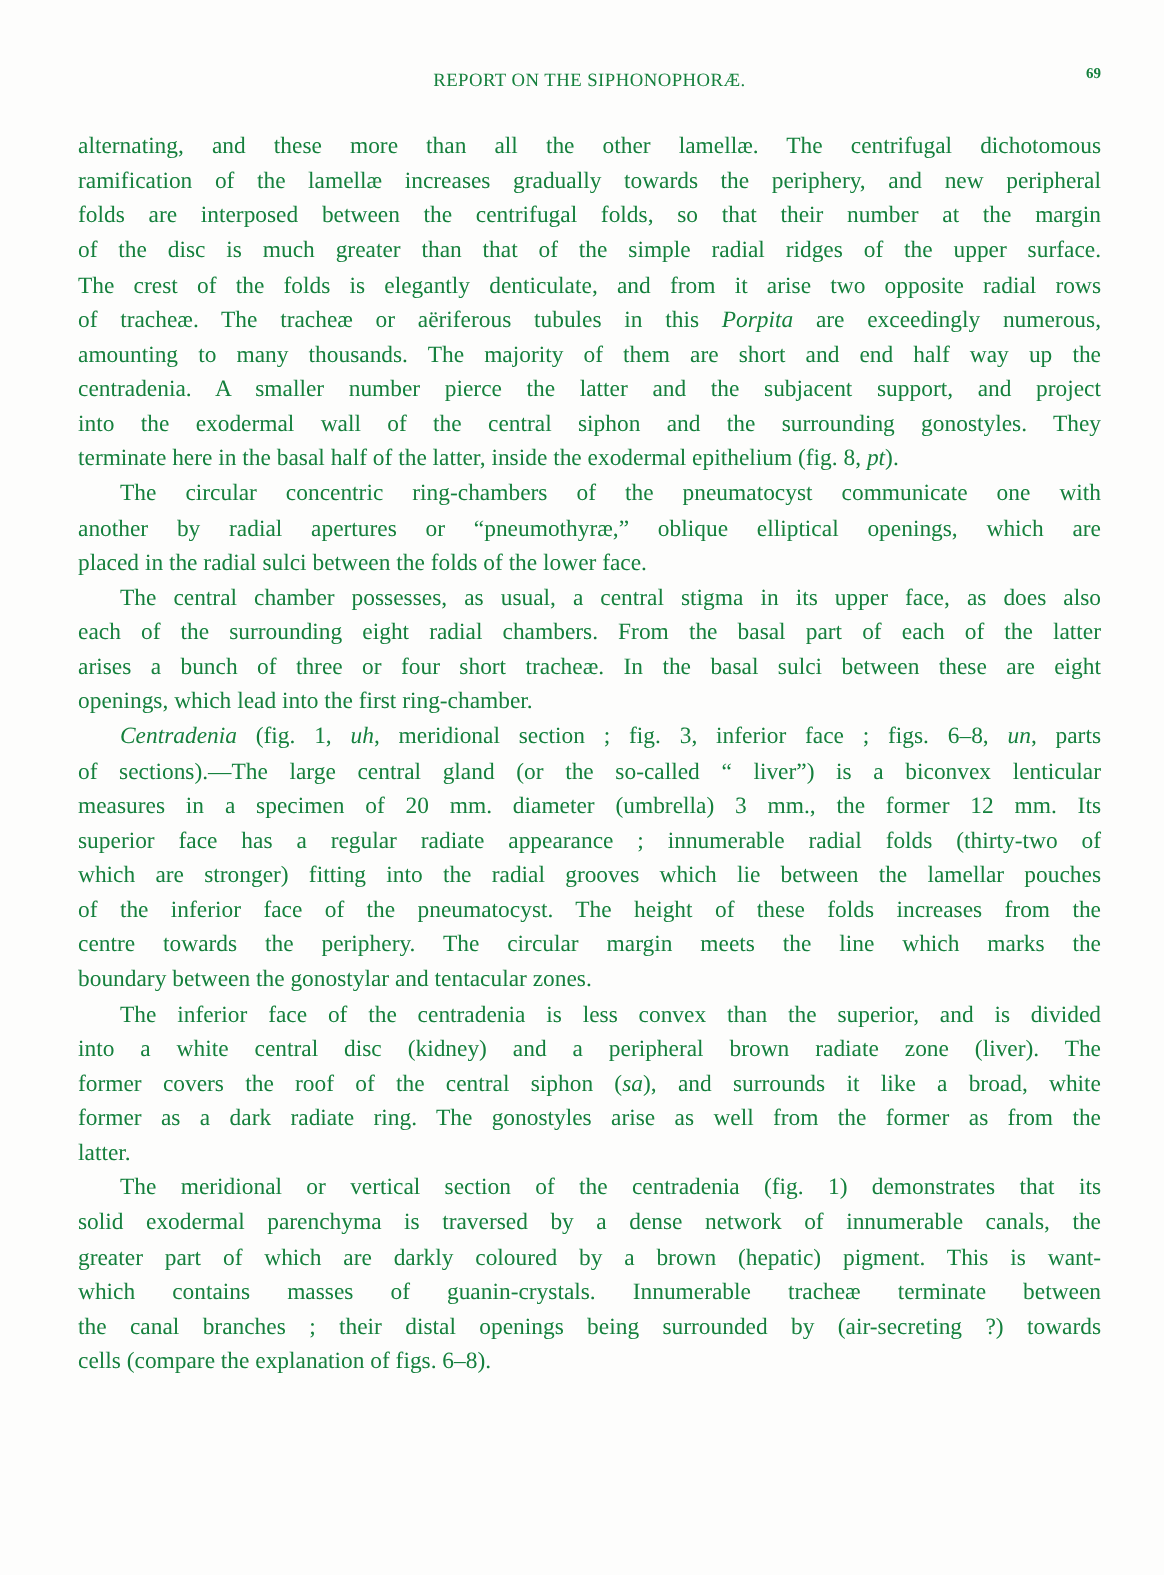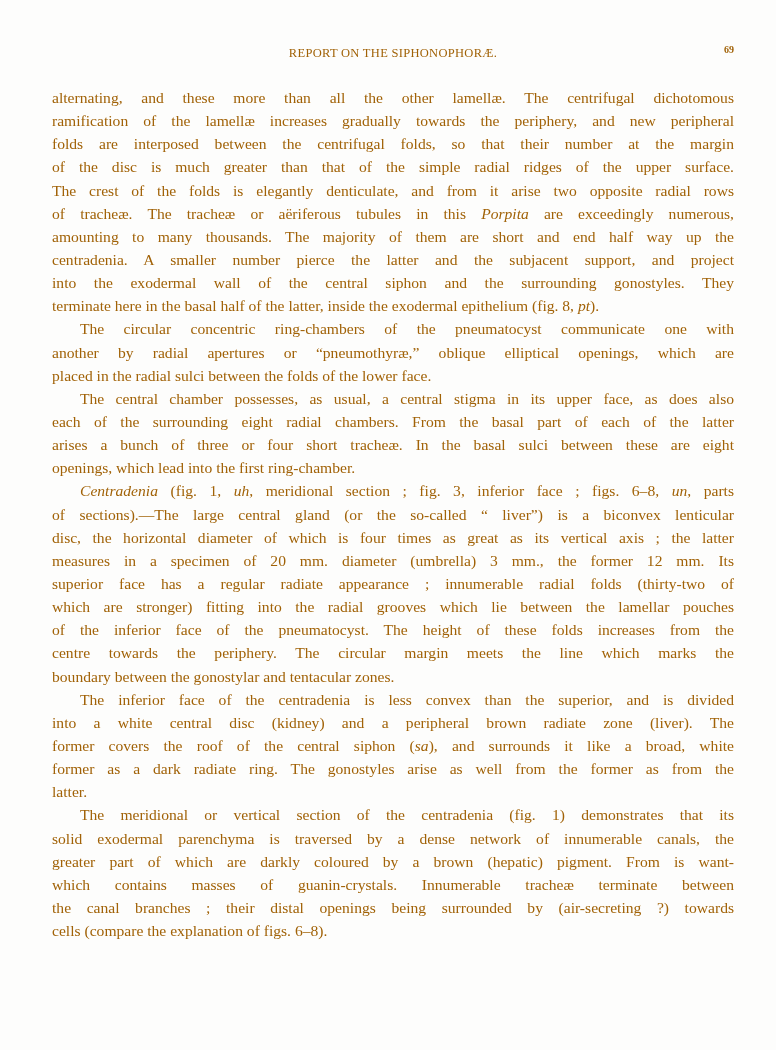--- a/index.html
+++ b/index.html
@@ -1,19 +1,19 @@
 <!DOCTYPE html>
 <html><head>
 <meta charset="utf-8">
 <style>
   html, body { margin: 0; padding: 0; background: #ffffff; }
   body { width: 776px; height: 1050px; overflow: hidden; position: relative; }
   .page {
     position: absolute; left: 0; top: 0; width: 776px; height: 1050px;
-    background: #fdfdfc; color: #a16207;
+    background: #fdfdfc; color: #15803d;
     font-family: "DejaVu Serif", "Liberation Serif", serif;
   }
   .header {
     position: absolute; top: 44px; left: 52px; width: 682px; height: 24px;
   }
   .running-head {
     position: absolute; left: 0; right: 0; text-align: center;
     font-size: 12.5px; letter-spacing: 0.3px; top: 2px;
     font-family: "Liberation Serif", "DejaVu Serif", serif;
   }
@@ -63,37 +63,36 @@
       </div>
       <div>
         <div class="line indent"><span>The central chamber possesses, as usual, a central stigma in its upper face, as does also</span></div>
         <div class="line"><span>each of the surrounding eight radial chambers.  From the basal part of each of the latter</span></div>
         <div class="line"><span>arises a bunch of three or four short tracheæ.  In the basal sulci between these are eight</span></div>
         <div class="line last"><span>openings, which lead into the first ring-chamber.</span></div>
       </div>
       <div>
         <div class="line indent"><i>Centradenia</i><span> (fig. 1, </span><i>uh</i><span>, meridional section ; fig. 3, inferior face ; figs. 6–8, </span><i>un</i><span>, parts</span></div>
         <div class="line"><span>of sections).—The large central gland (or the so-called “ liver”) is a biconvex lenticular</span></div>
-        <div class="line"><span>disc, the horizontal diameter of which is four times as great as its vertical axis ; the latter</span></div>
         <div class="line"><span>measures in a specimen of 20 mm. diameter (umbrella) 3 mm., the former 12 mm.  Its</span></div>
         <div class="line"><span>superior face has a regular radiate appearance ; innumerable radial folds (thirty-two of</span></div>
         <div class="line"><span>which are stronger) fitting into the radial grooves which lie between the lamellar pouches</span></div>
         <div class="line"><span>of the inferior face of the pneumatocyst.  The height of these folds increases from the</span></div>
         <div class="line"><span>centre towards the periphery.  The circular margin meets the line which marks the</span></div>
         <div class="line last"><span>boundary between the gonostylar and tentacular zones.</span></div>
       </div>
       <div>
         <div class="line indent"><span>The inferior face of the centradenia is less convex than the superior, and is divided</span></div>
         <div class="line"><span>into a white central disc (kidney) and a peripheral brown radiate zone (liver).  The</span></div>
         <div class="line"><span>former covers the roof of the central siphon (</span><i>sa</i><span>), and surrounds it like a broad, white</span></div>
         <div class="line"><span>former as a dark radiate ring.  The gonostyles arise as well from the former as from the</span></div>
         <div class="line last"><span>latter.</span></div>
       </div>
       <div>
         <div class="line indent"><span>The meridional or vertical section of the centradenia (fig. 1) demonstrates that its</span></div>
         <div class="line"><span>solid exodermal parenchyma is traversed by a dense network of innumerable canals, the</span></div>
-        <div class="line"><span>greater part of which are darkly coloured by a brown (hepatic) pigment.  From is want-</span></div>
+        <div class="line"><span>greater part of which are darkly coloured by a brown (hepatic) pigment.  This is want-</span></div>
         <div class="line"><span>which contains masses of guanin-crystals.  Innumerable tracheæ terminate between</span></div>
         <div class="line"><span>the canal branches ; their distal openings being surrounded by (air-secreting ?) towards</span></div>
         <div class="line last"><span>cells (compare the explanation of figs. 6–8).</span></div>
       </div>
     </div>
 </div>
 
 </body></html>

